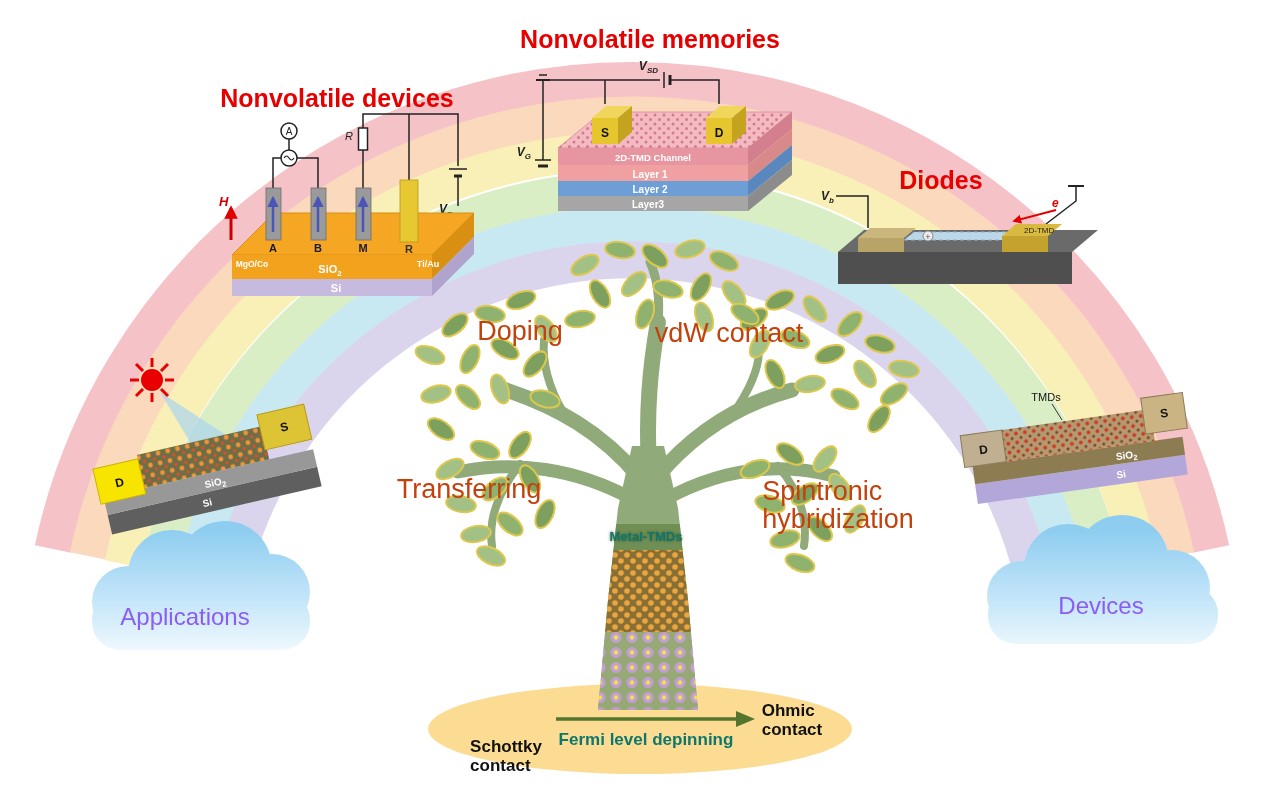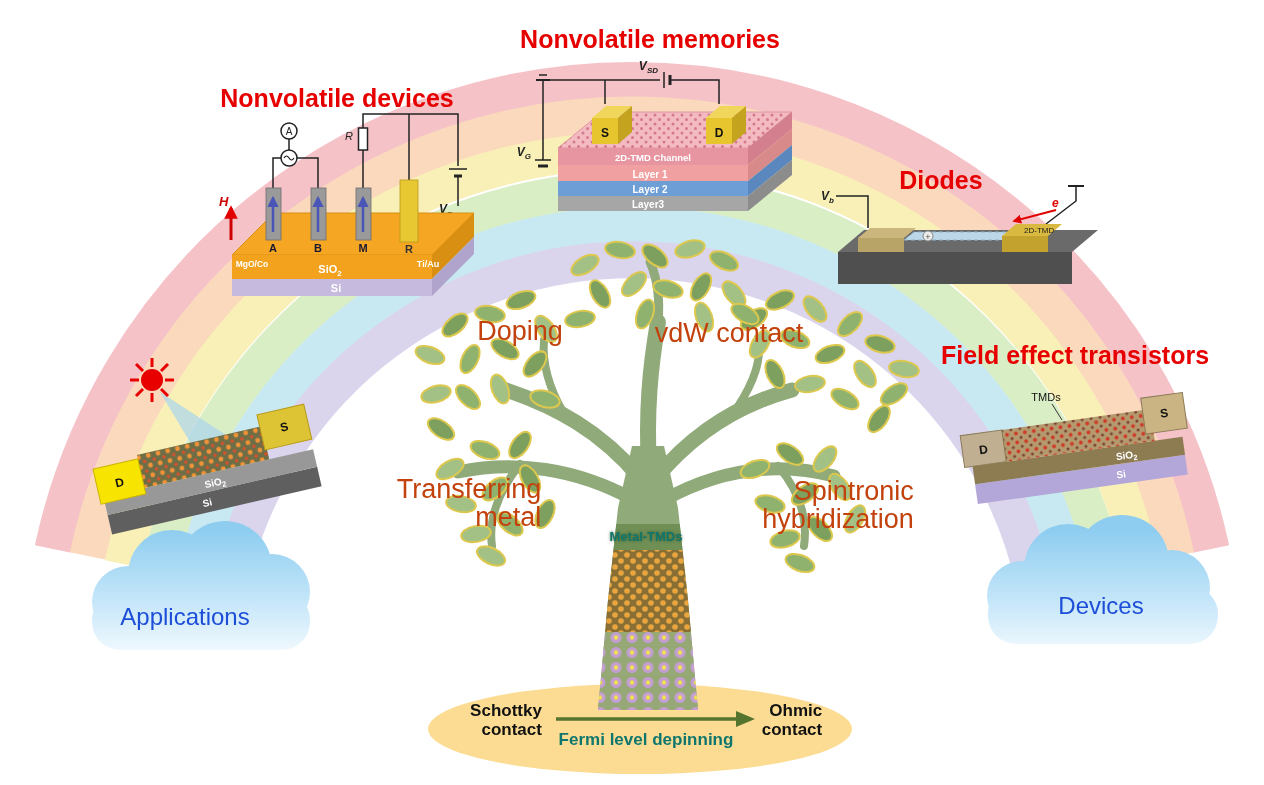--- a/index.html
+++ b/index.html
@@ -1,24 +1,24 @@
 <!DOCTYPE html>
 <html><head>
 <meta charset="utf-8">
 <style>
   *{margin:0;padding:0;box-sizing:border-box}
   body{background:#ffffff;font-family:"Liberation Sans",sans-serif}
   #canvas{position:relative;width:1264px;height:785px;background:#fff;overflow:hidden}
   #scene{position:absolute;left:0;top:0;font-family:"Liberation Sans",sans-serif}
-  .lbl{position:absolute;transform:translateX(-50%);text-align:right;white-space:nowrap}
+  .lbl{position:absolute;transform:translateX(-50%);text-align:left;white-space:nowrap}
   .red{color:#e60000;font-weight:700;font-size:25px}
   .gray{color:#c2410c;font-weight:400;font-size:27px;line-height:28px}
   .blackL{color:#111;font-weight:700;font-size:27px;line-height:31px}
   .glow{background:radial-gradient(closest-side, rgba(154,208,110,.95), rgba(154,208,110,.5) 62%, rgba(154,208,110,0));padding:8px 36px;border-radius:50%}
-  .cloudTxt{color:#1d4ed8;font-size:24px;font-weight:400}
+  .cloudTxt{color:#8b5cf6;font-size:24px;font-weight:400}
   .small-b{font-size:17px;font-weight:700;color:#111;line-height:19px}
   .fermi{font-size:17px;font-weight:700;color:#0f766e}
   .trunkLbl{font-size:13px;font-weight:700;color:#0f766e;text-shadow:0 0 3px rgba(60,90,40,.9)}
   svg text{font-family:"Liberation Sans",sans-serif}
 </style>
 </head>
 <body>
 
 <div id="canvas">
 
@@ -329,41 +329,39 @@
       <text x="1118" y="484" font-size="10" font-weight="bold" text-anchor="middle" fill="#fff">Si</text>
     </g>
     <line x1="1052" y1="404" x2="1062" y2="420" stroke="#333" stroke-width="1"></line>
     <text x="1046" y="401" font-size="11" text-anchor="middle" fill="#111">TMDs</text>
   </g>
 </svg>
 
 <div class="lbl red" style="left:650px;top:25px">Nonvolatile memories</div>
 <div class="lbl red" style="left:337px;top:84px">Nonvolatile devices</div>
 <div class="lbl red" style="left:941px;top:166px">Diodes</div>
-<div class="lbl red" style="left:1075px;top:341px">Field effect transistors</div>
 
 <div class="lbl gray" style="left:520px;top:317px">Doping</div>
 <div class="lbl gray" style="left:729px;top:319px">vdW contact</div>
 
 
 <div class="lbl gray" style="left:469px;top:475px">
   <div>Transferring</div>
-  <div>metal</div>
 </div>
 <div class="lbl gray" style="left:838px;top:477px">
   <div>Spintronic</div>
   <div>hybridization</div>
 </div>
 
 <div class="lbl trunkLbl" style="left:646px;top:529px">Metal-TMDs</div>
 
 <div class="lbl cloudTxt" style="left:185px;top:603px">Applications</div>
 <div class="lbl cloudTxt" style="left:1101px;top:592px">Devices</div>
 
-<div class="lbl small-b" style="left:506px;top:701px">
+<div class="lbl small-b" style="left:506px;top:737px">
   <div>Schottky</div>
   <div>contact</div>
 </div>
 <div class="lbl small-b" style="left:792px;top:701px">
   <div>Ohmic</div>
   <div>contact</div>
 </div>
 <div class="lbl fermi" style="left:646px;top:730px">Fermi level depinning</div>
 
 </div>

